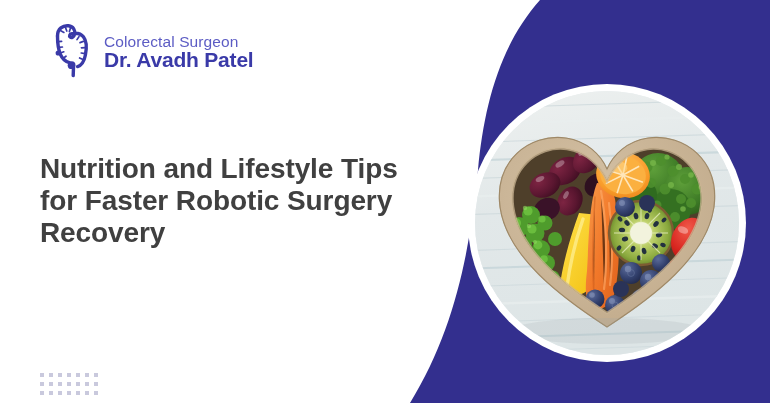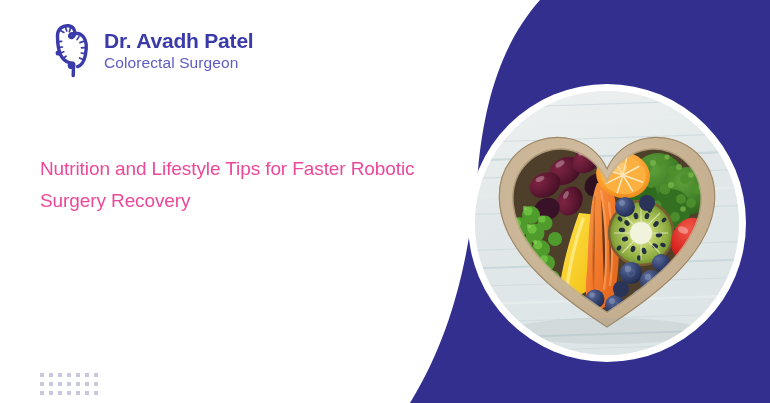--- a/index.html
+++ b/index.html
@@ -51,24 +51,24 @@
     margin-top:4px;
     white-space:nowrap;
   }
 
   
   #headline {
     position:absolute;
     left:40px; top:153px;
     width:390px;
     z-index:5;
-    font-size:19px;
+    font-size:28px;
     line-height:32px;
-    font-weight:400;
-    color:#ec4899;
+    font-weight:700;
+    color:#404040;
     letter-spacing:-0.1px;
   }
 
   
   #dot-grid {
     position:absolute;
     left:37px; bottom:6px;
     z-index:5;
     display:grid;
     grid-template-columns:repeat(7, 9px);
@@ -142,22 +142,22 @@
         <line x1="10.0" y1="19.6" x2="13.6" y2="19.4"></line>
         <line x1="10.8" y1="25.4" x2="14.4" y2="25.0"></line>
         <line x1="12.4" y1="31.0" x2="15.8" y2="29.8"></line>
         <line x1="15.2" y1="36.2" x2="18.0" y2="34.2"></line>
       </g>
 
       <circle cx="23.6" cy="43.2" r="3.9" fill="#3a3aa8"></circle>
       <circle cx="10.2" cy="31.0" r="2.6" fill="#3a3aa8"></circle>
     </svg>
     <div id="logo-text">
+      <span id="logo-tagline">Colorectal Surgeon</span>
       <span id="logo-name">Dr. Avadh Patel</span>
-      <span id="logo-tagline">Colorectal Surgeon</span>
     </div>
   </div>
 
   <h1 id="headline">Nutrition and Lifestyle Tips for Faster Robotic Surgery Recovery</h1>
 
   <div id="dot-grid">
     <span class="dot-cell">
         <i style="background: rgb(201, 201, 221);"></i>
       </span>
     <span class="dot-cell">

